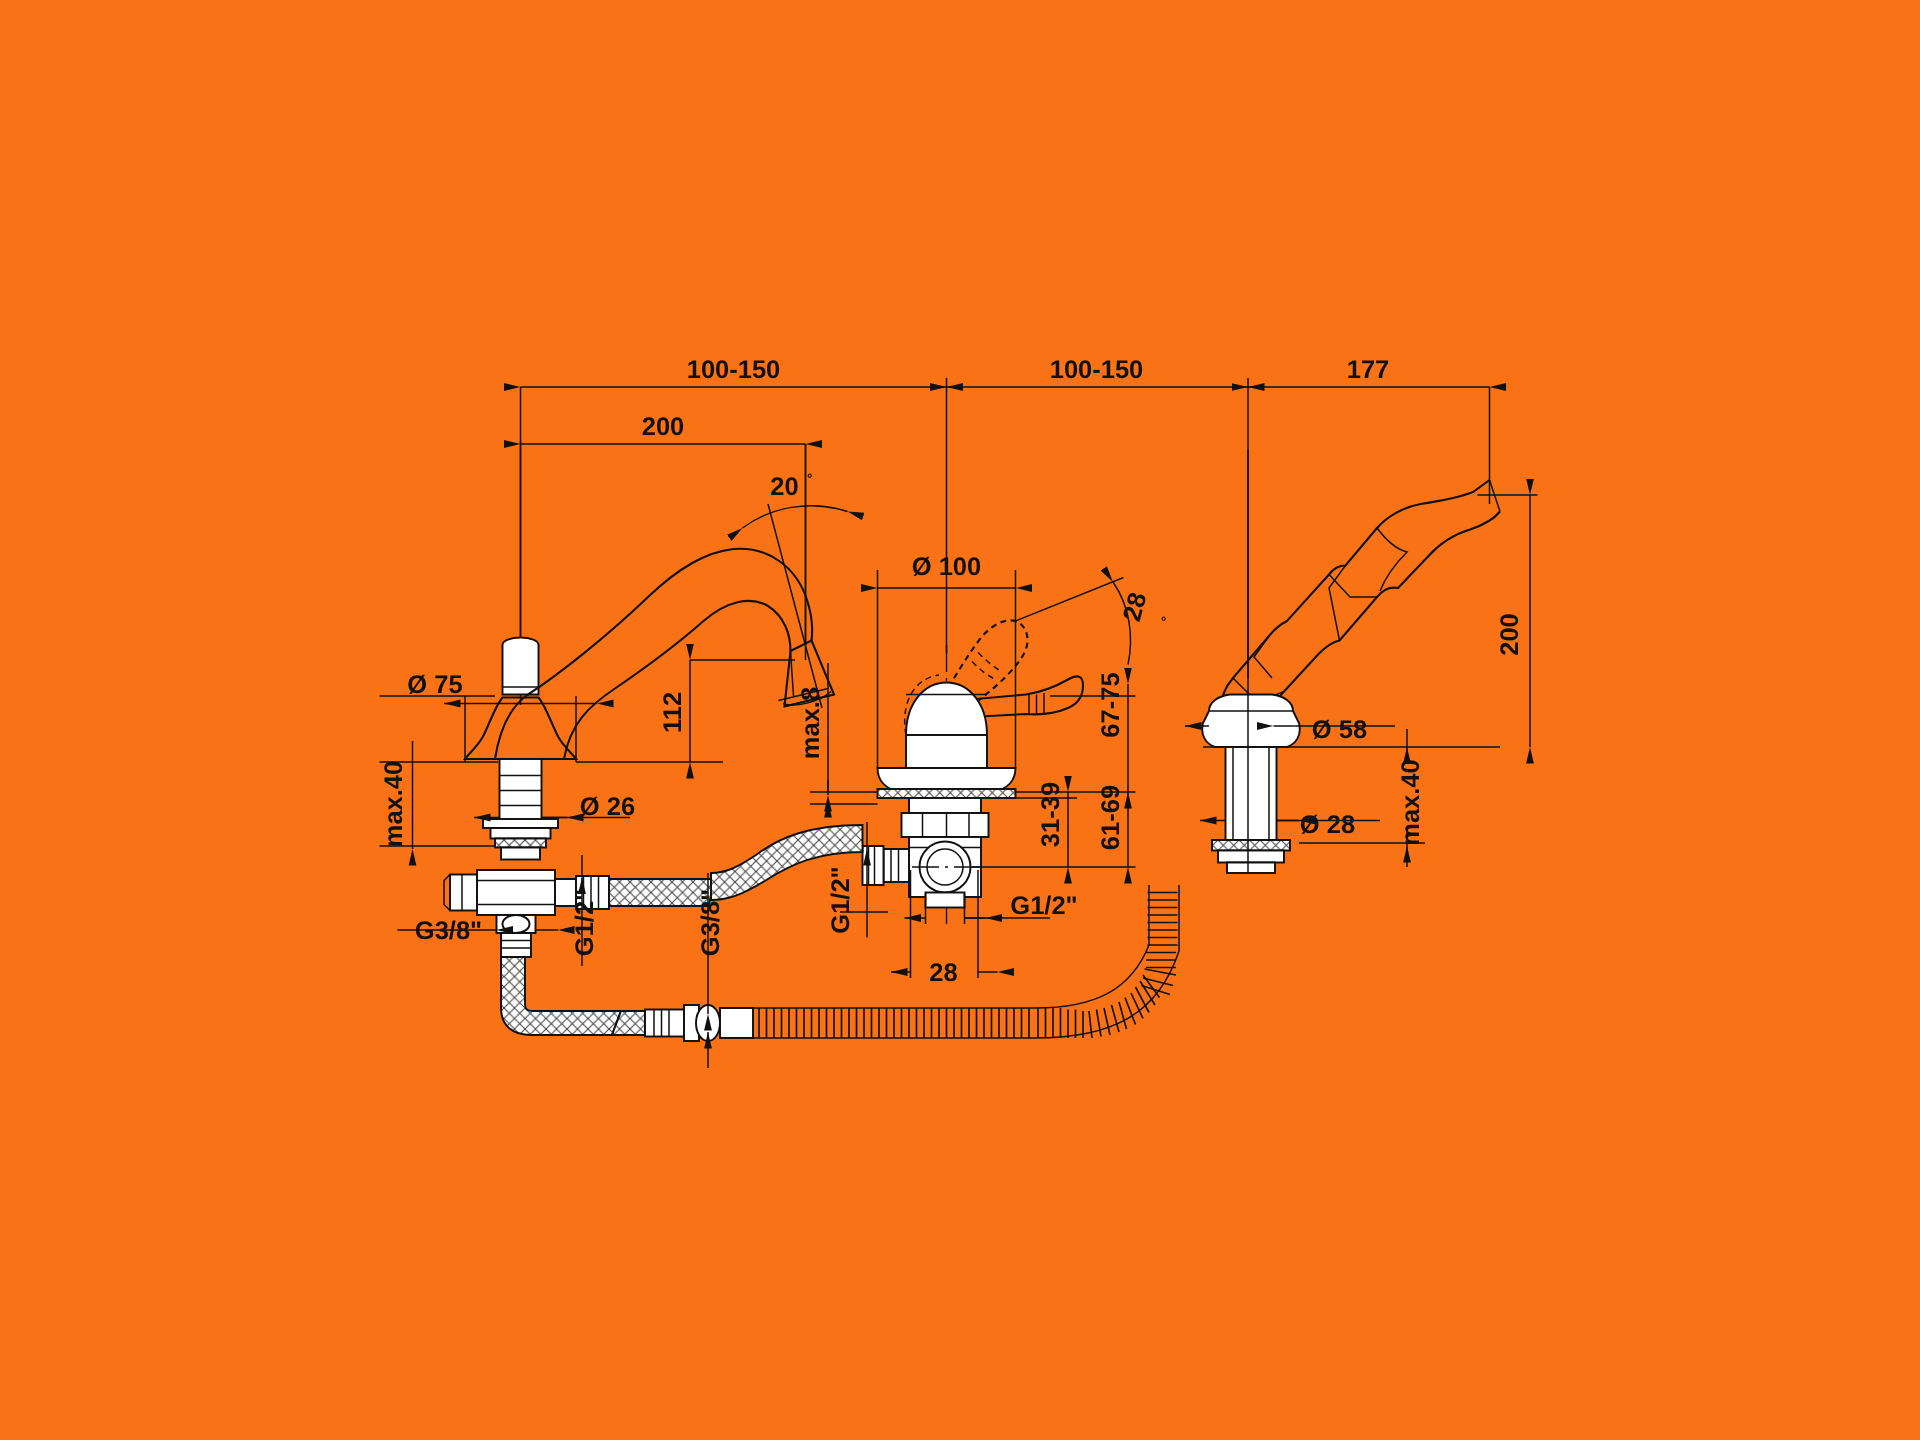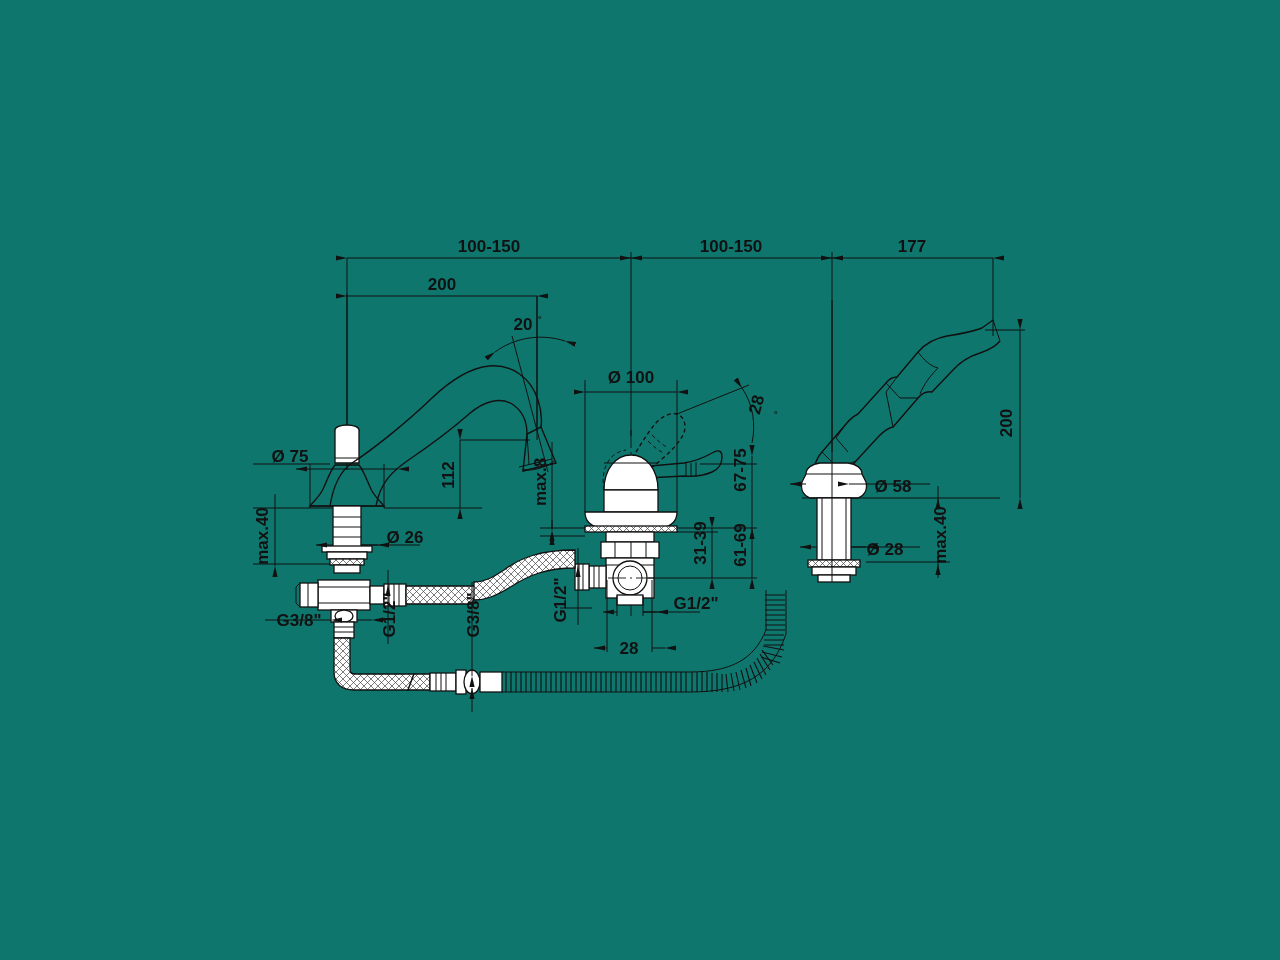--- a/index.html
+++ b/index.html
@@ -1,18 +1,18 @@
 <!DOCTYPE html>
 <html><head>
 <meta charset="utf-8">
 <title>Technical Drawing</title>
 <style>
   html,body{margin:0;padding:0;background:#ffffff;}
   body{width:1280px;height:960px;font-family:"Liberation Sans",sans-serif;overflow:hidden;}
-  #stage{position:relative;width:1280px;height:960px;background:#0f766e;}
+  #stage{position:relative;width:1280px;height:960px;background:#f97316;}
   svg#dwg{position:absolute;left:0;top:0;width:1280px;height:960px;display:block;}
   .dimtxt{font-family:"Liberation Sans",sans-serif;font-size:17px;font-weight:bold;fill:#111;}
   .dimtxt-sm{font-family:"Liberation Sans",sans-serif;font-size:9px;font-weight:bold;fill:#111;}
   .ln{stroke:#111;fill:none;}
   .thin{stroke-width:1;}
   .med{stroke-width:1.4;}
   .dim{stroke:#111;stroke-width:1;fill:none;}
   .ext{stroke:#111;stroke-width:1;fill:none;}
   .hatch-fill{fill:url(#crossHatch);stroke:#111;stroke-width:1.3;}
   .white-fill{fill:#ffffff;stroke:#111;stroke-width:1.3;}

